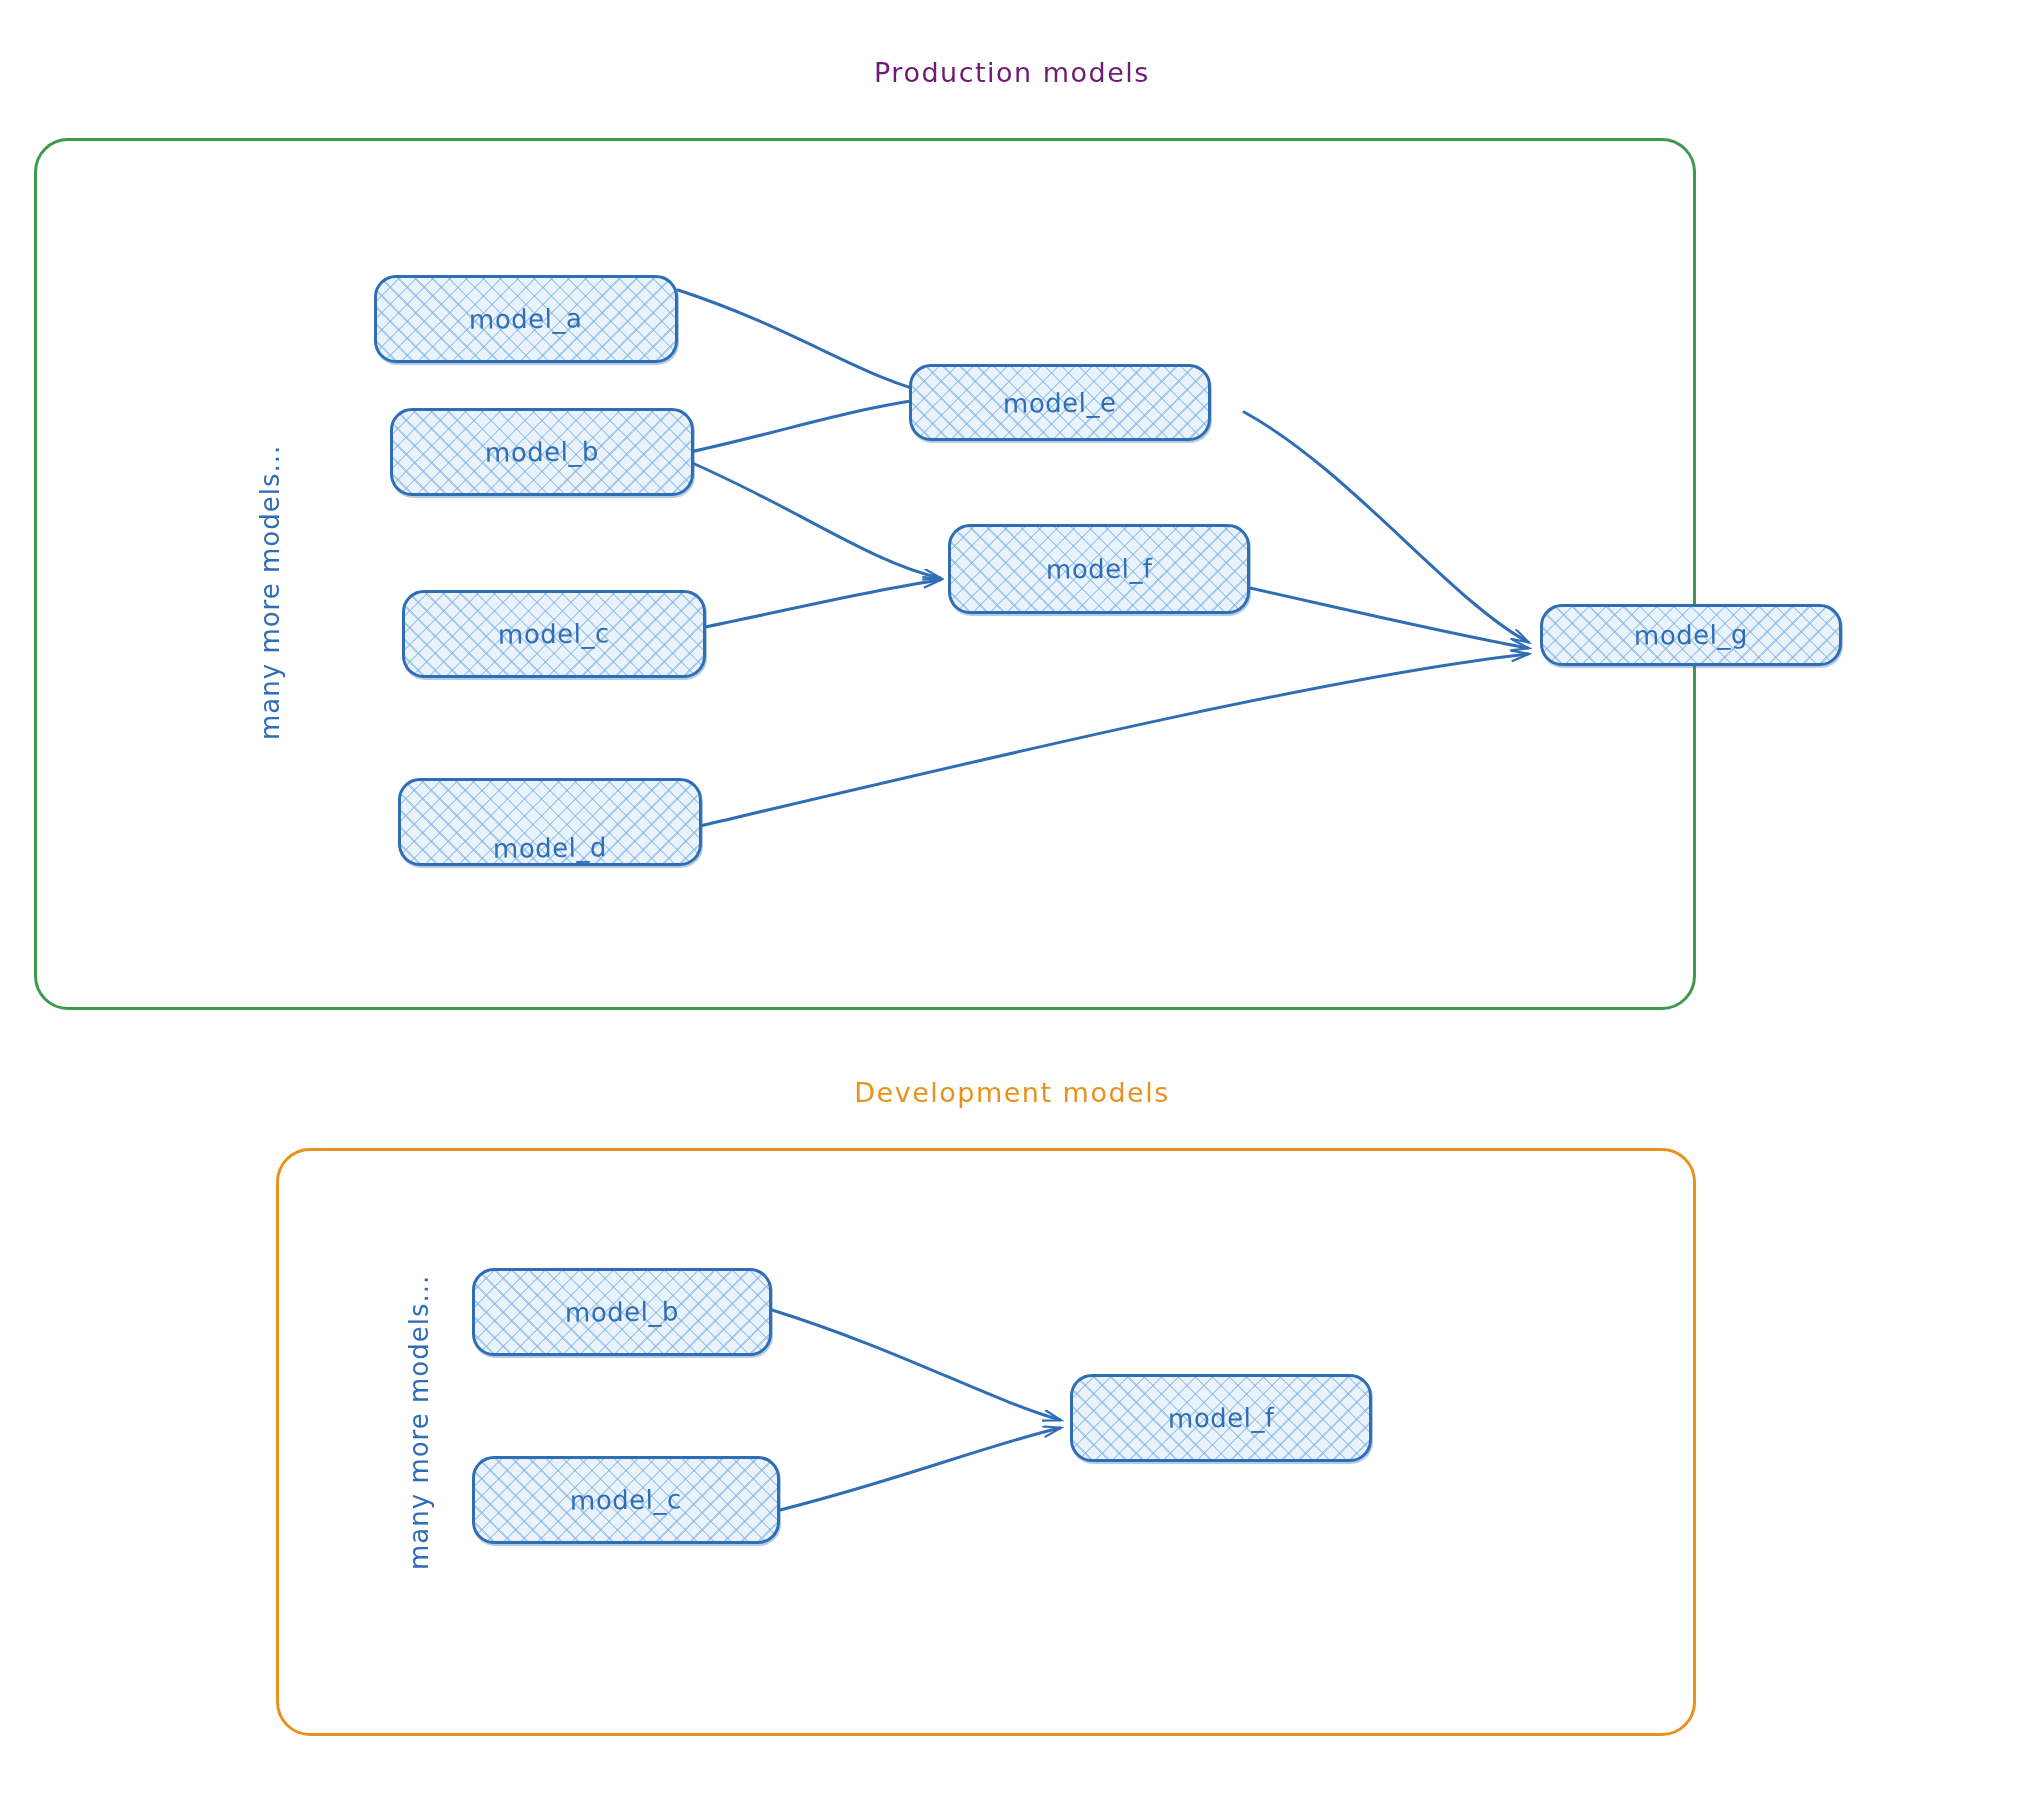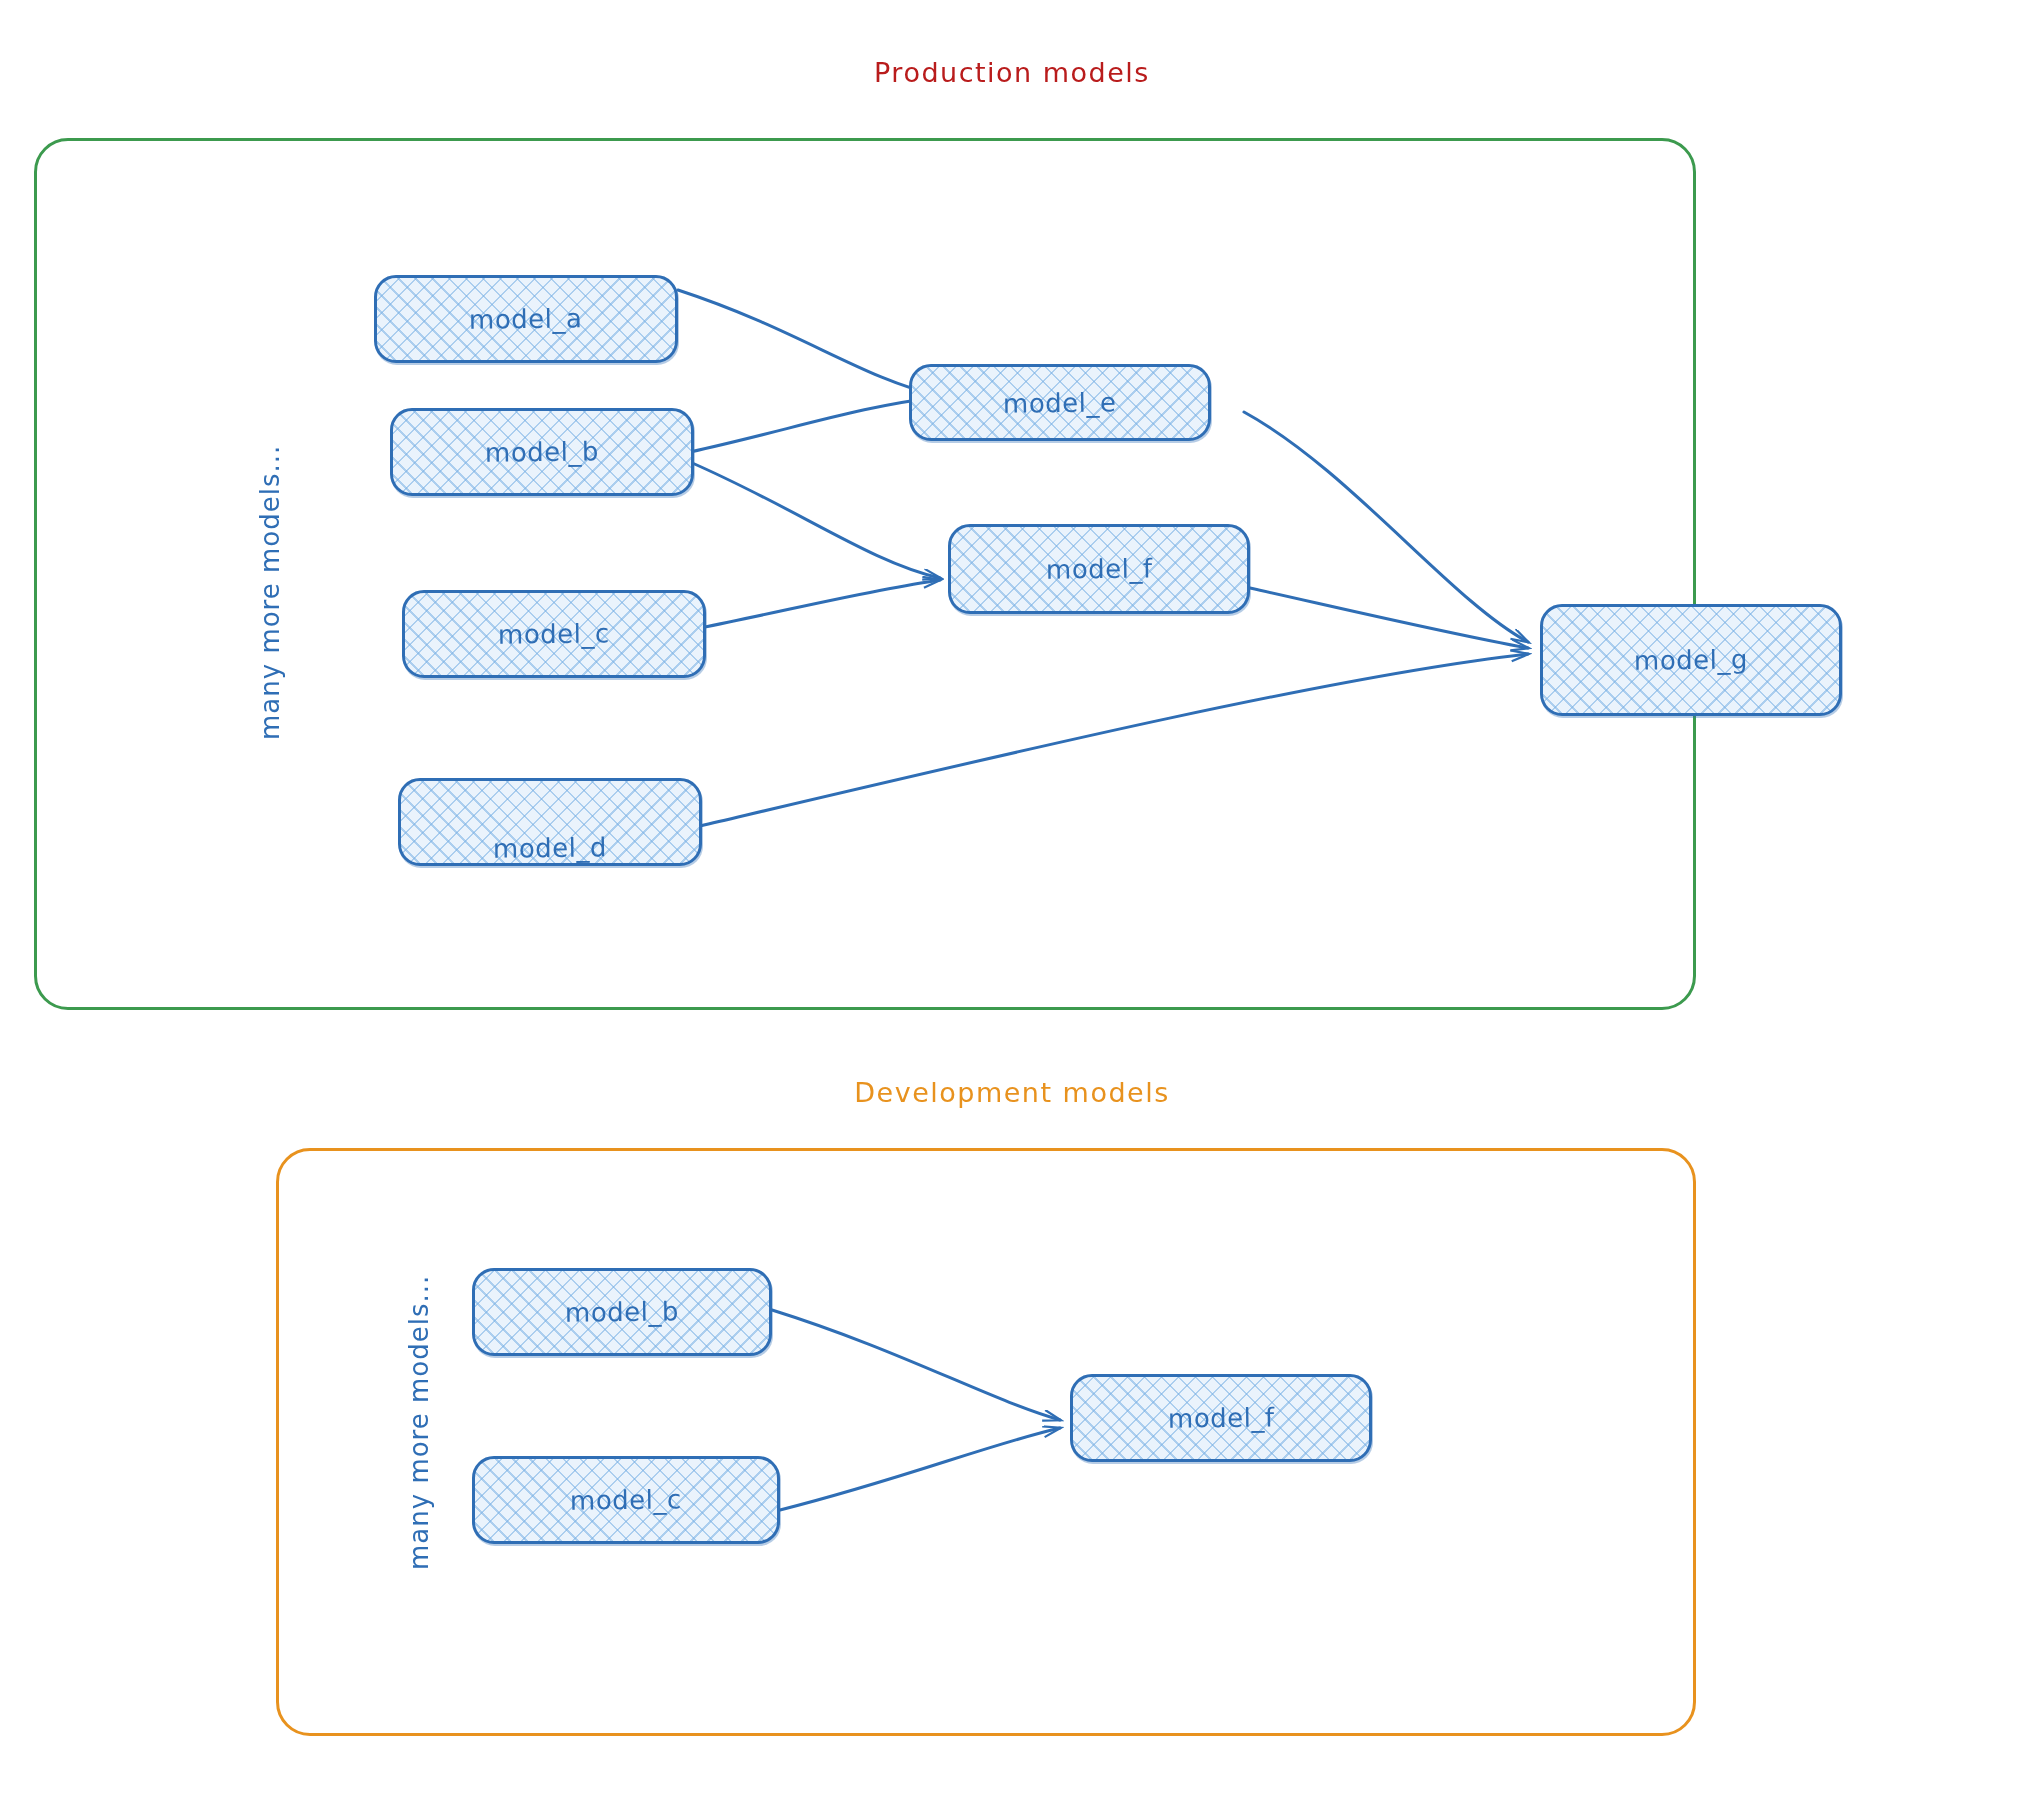--- a/index.html
+++ b/index.html
@@ -101,21 +101,21 @@
     <path d="M1250,588 C1340,608 1450,634 1528,648" marker-end="url(#ah2)"></path>
 
     <path d="M700,826 C980,760 1330,676 1528,654" marker-end="url(#ah2)"></path>
 
     <path d="M772,1310 C900,1350 990,1400 1060,1420" marker-end="url(#ah2)"></path>
 
     <path d="M780,1510 C900,1480 990,1444 1060,1428" marker-end="url(#ah2)"></path>
   </g>
 </svg>
 
-<div class="group-title" style="left:0; top:57px; width:2024px; text-align:center; color:#b91c1c;">Production models</div>
+<div class="group-title" style="left:0; top:57px; width:2024px; text-align:center; color:#701a75;">Production models</div>
 
 <div class="group-box" style="left:34px; top:138px; width:1662px; height:872px; border:3px solid #3c9a4e;"></div>
 
 <div class="vlabel" style="left:255px; top:740px;">many more models...</div>
 
 <div class="node" style="left:374px; top:238px; width:304px; height:88px;margin-top:37px;">
   <span class="node-label">model_a</span>
 </div>
 
 <div class="node" style="left:390px; top:408px; width:304px; height:88px;">
@@ -131,21 +131,21 @@
 </div>
 
 <div class="node" style="left:909px; top:348px; width:302px; height:77px;margin-top:16px;">
   <span class="node-label">model_e</span>
 </div>
 
 <div class="node" style="left:948px; top:524px; width:302px; height:90px;">
   <span class="node-label">model_f</span>
 </div>
 
-<div class="node" style="left:1540px; top:604px; width:302px; height:112px;">
+<div class="node" style="left:1540px; top:604px; width:302px; height:62px;">
   <span class="node-label">model_g</span>
 </div>
 
 <div class="group-title" style="left:0; top:1077px; width:2024px; text-align:center; color:#e8921e;">Development models</div>
 
 <div class="group-box" style="left:276px; top:1148px; width:1420px; height:588px; border:3px solid #e8921e;"></div>
 
 <div class="vlabel" style="left:404px; top:1570px;">many more models...</div>
 
 <div class="node" style="left:472px; top:1268px; width:300px; height:88px;">

